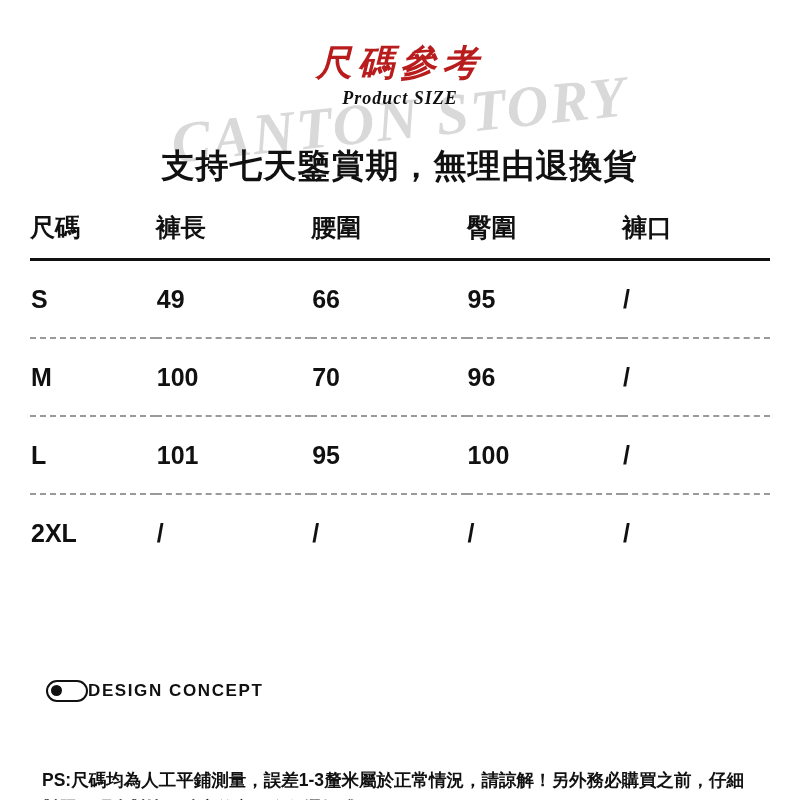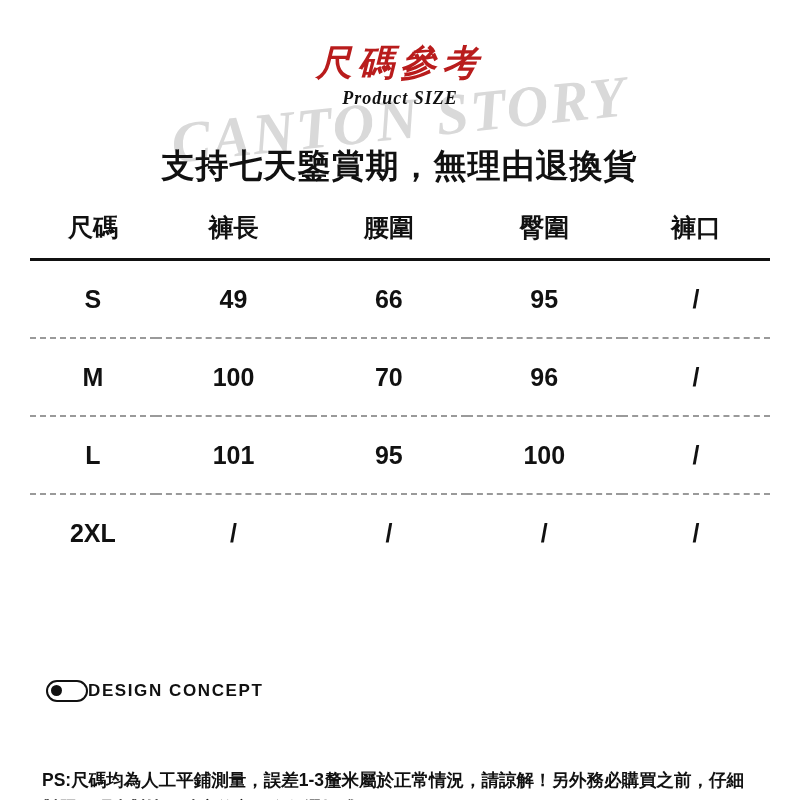--- a/index.html
+++ b/index.html
@@ -88,21 +88,21 @@
   .size-table {
     position: absolute;
     top: 205px;
     left: 30px;
     width: 740px;
     border-collapse: collapse;
     z-index: 2;
   }
   .size-table th,
   .size-table td {
-    text-align: center;
+    text-align: left;
     font-weight: 700;
     color: #111111;
   }
   .size-table thead th {
     font-size: 25px;
     padding: 6px 0 14px 0;
     border-bottom: 3px solid #111111;
   }
   .size-table tbody td {
     font-size: 25px;

